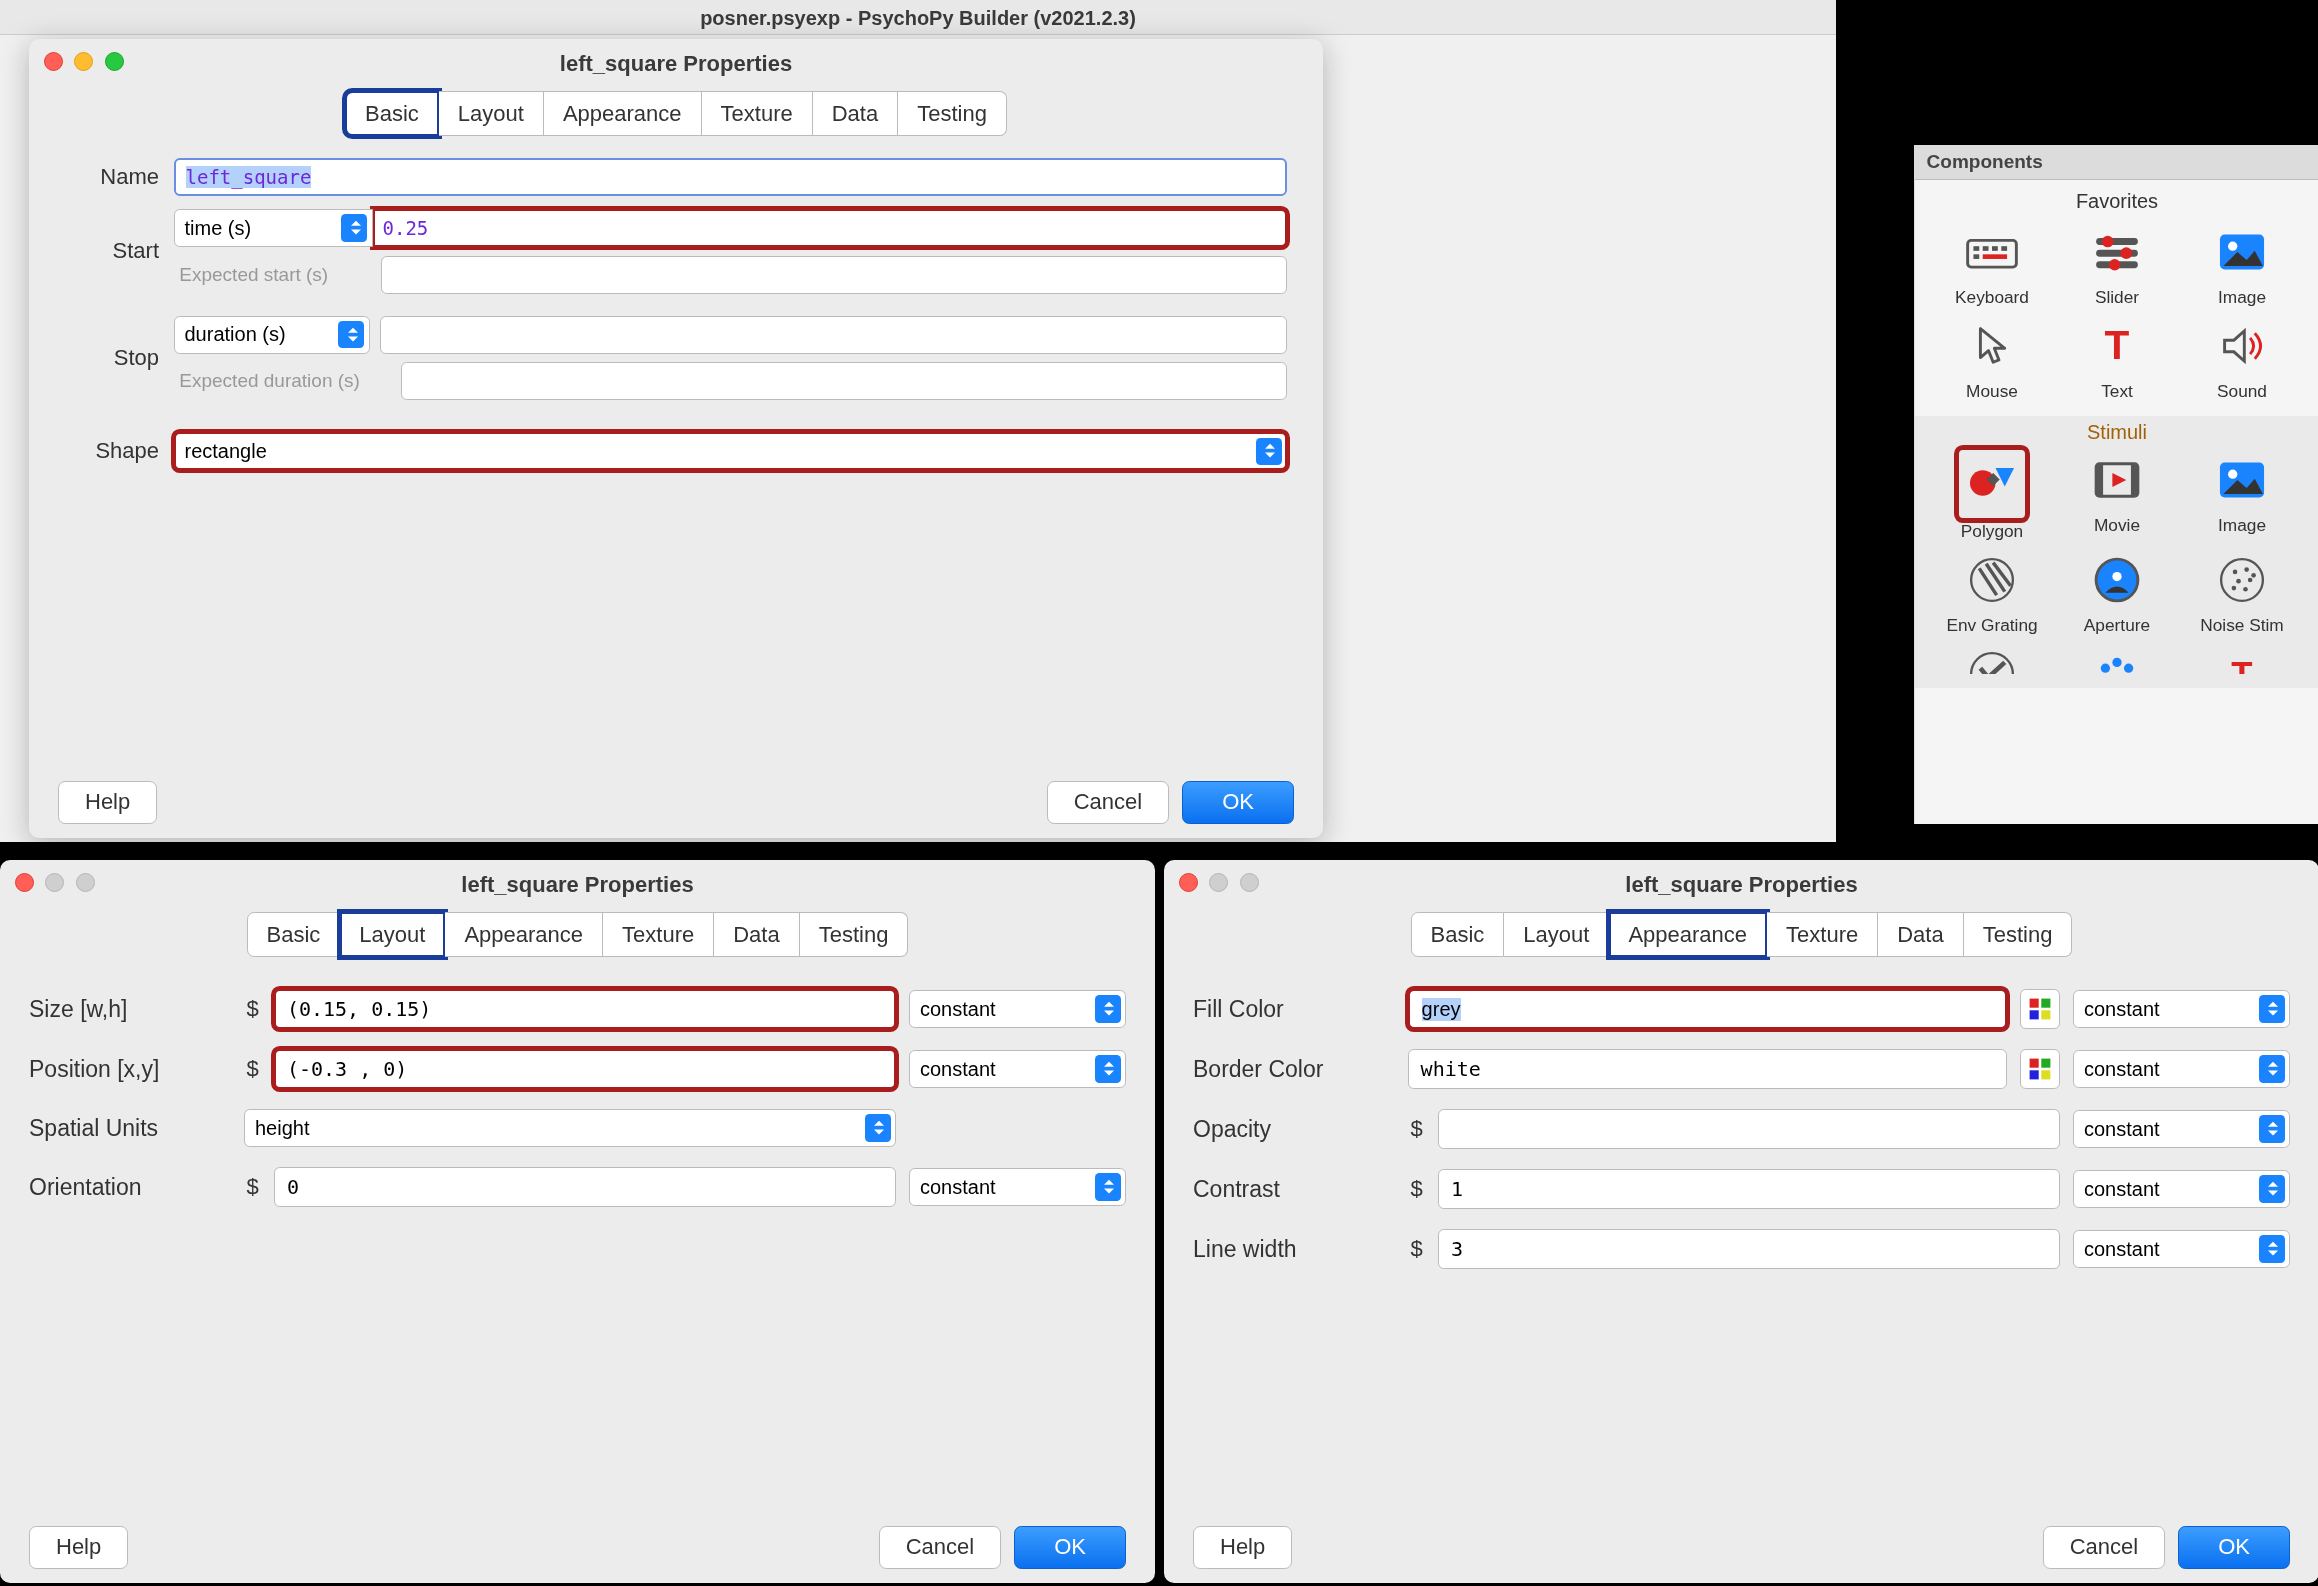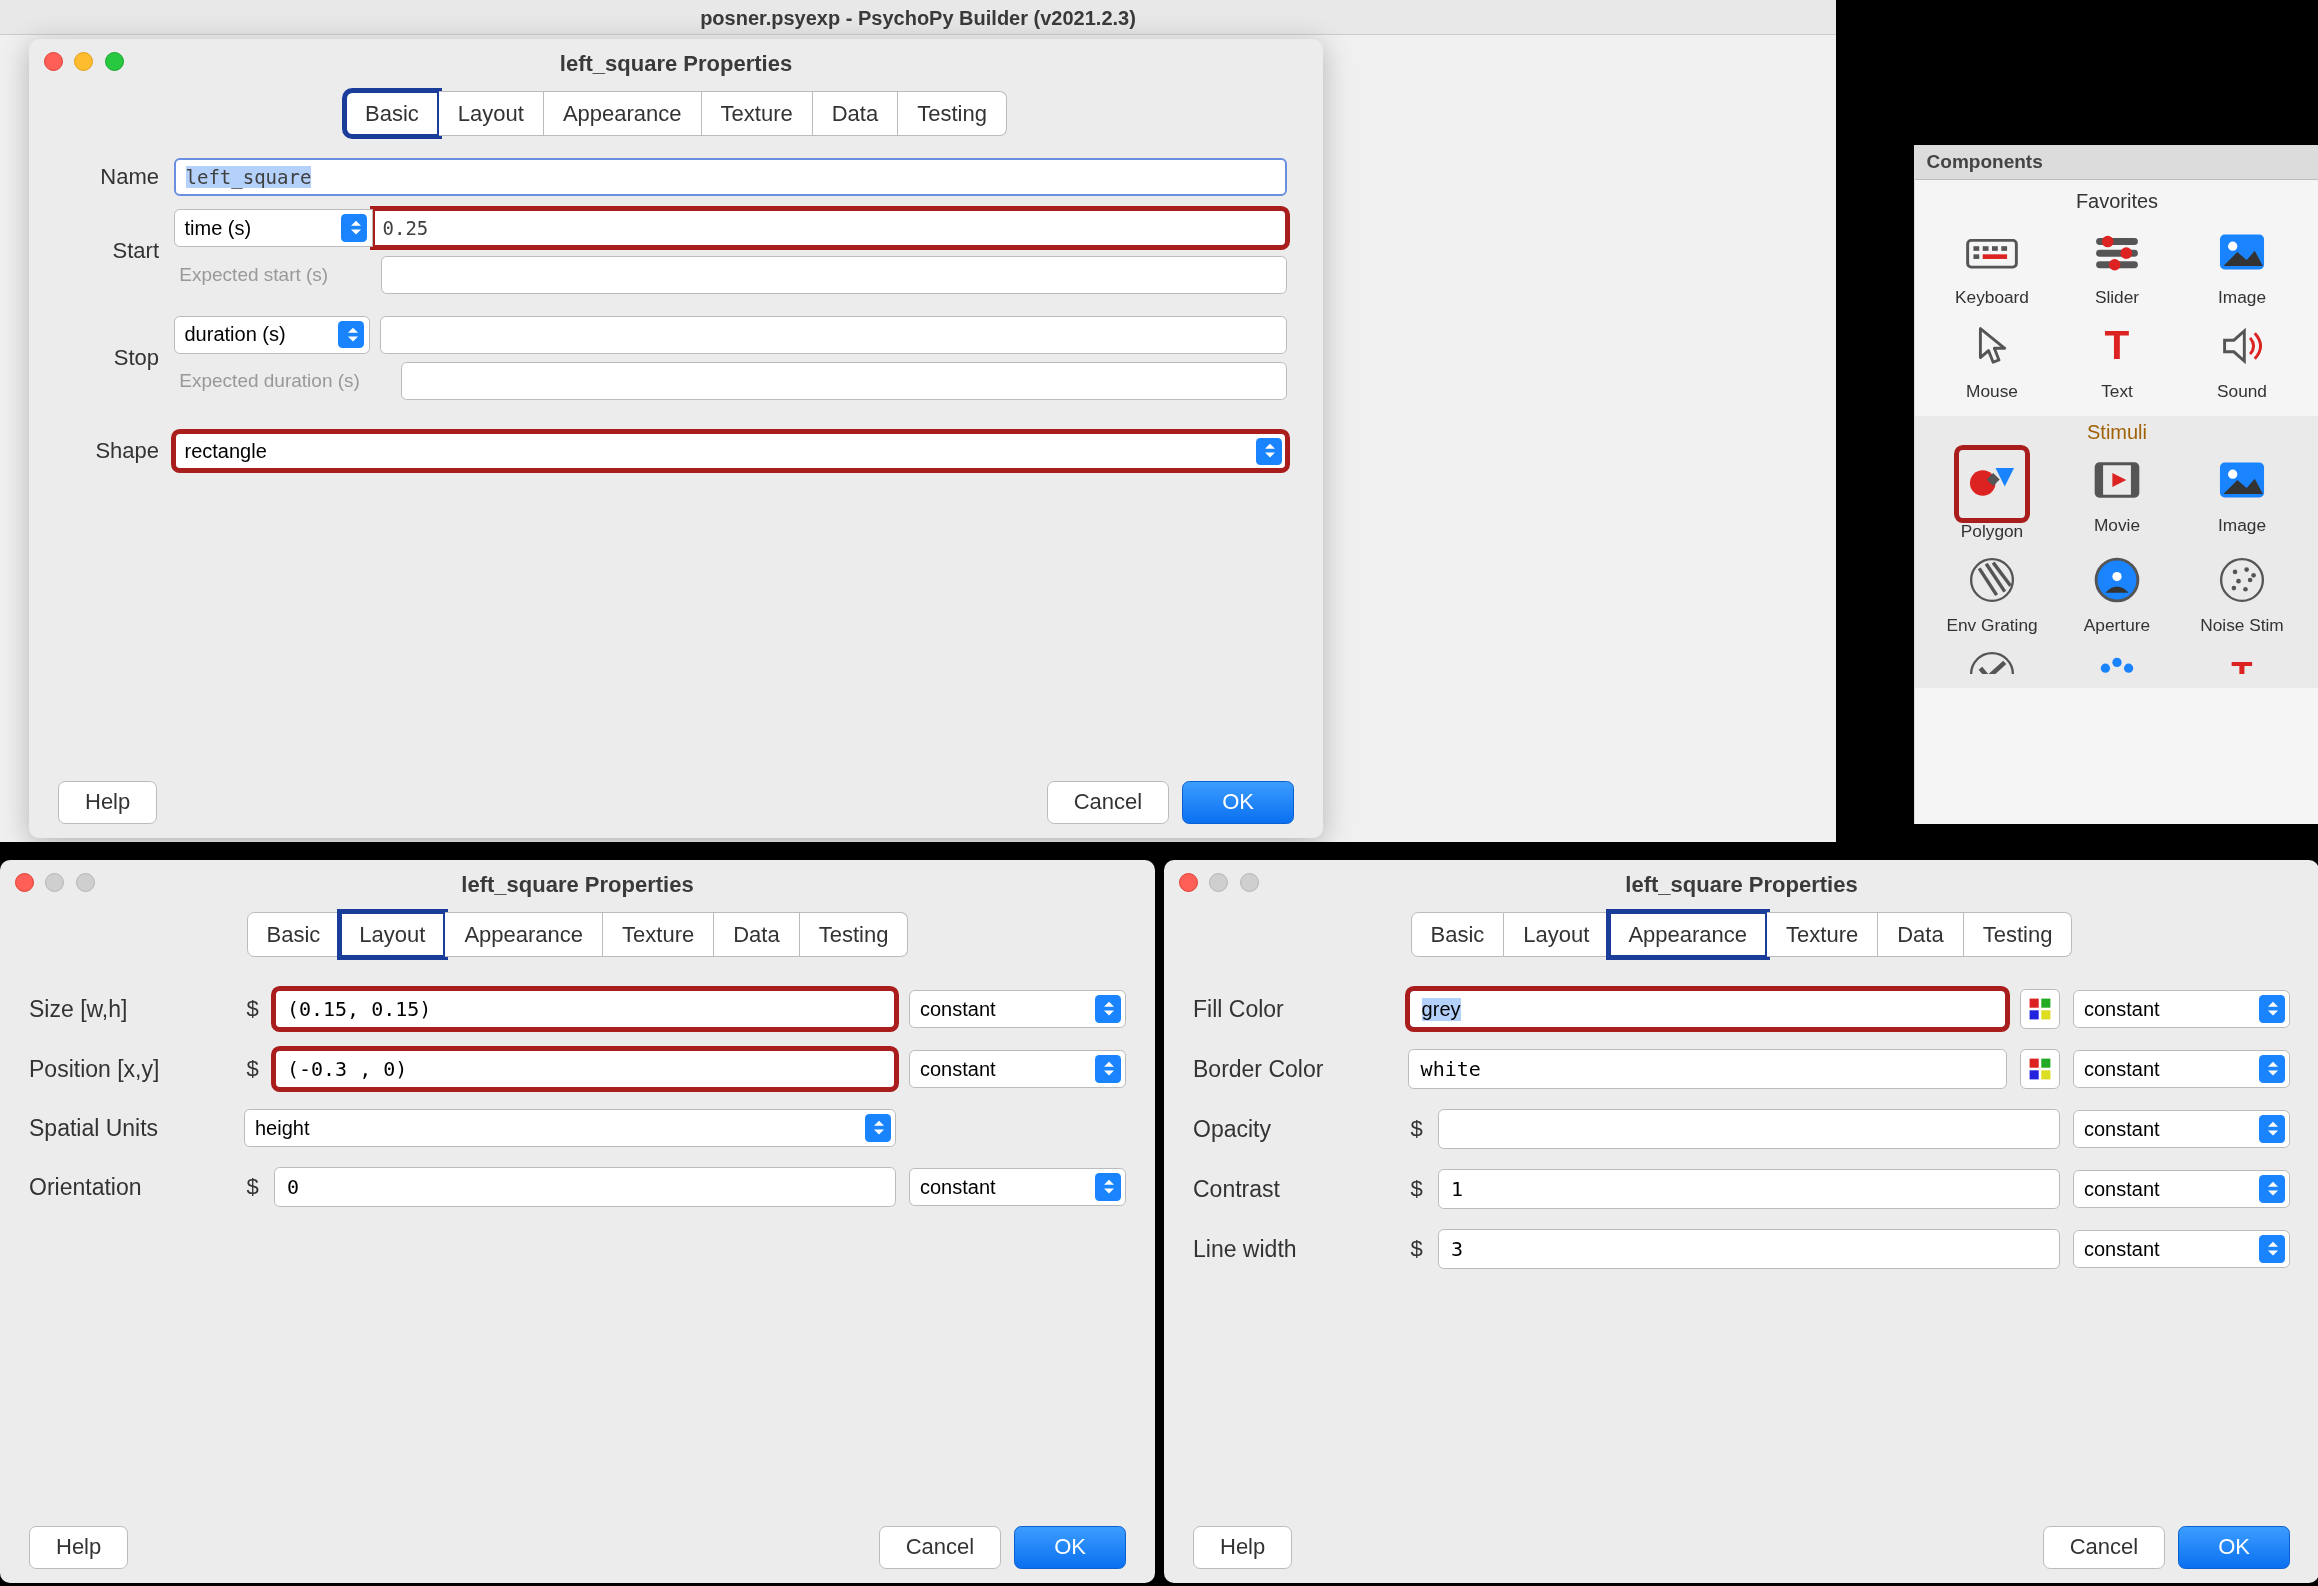--- a/index.html
+++ b/index.html
@@ -28,21 +28,21 @@
   .tab:last-child { border-radius:0 7.2px 7.2px 0;}
   .tab.active { background:#fff; }
   .hl-thick { outline: 5px solid #1a3d9a; outline-offset:-2.2px; }
   .hl-red { outline: 5px solid #a91d1d; outline-offset:-2.2px; }
   
   .form { padding: 7.2px 36px; }
   .row { display:flex; align-items:center; margin-bottom:13px; gap:14.5px; }
   .lbl { width:94px; font-size:22px; color:#333; text-align:right; }
   .lbl-dim { color:#999; font-size:19px; width:188px; text-align:right;}
   
-  .tfield { flex:1; height:38px; border:0.7px solid #bbb; border-radius:5.8px; background:#fff; padding:0 10px; font-family: "Menlo","Consolas",monospace; font-size:19px; color:#404040; display:flex; align-items:center;}
+  .tfield { flex:1; height:38px; border:0.7px solid #bbb; border-radius:5.8px; background:#fff; padding:0 10px; font-family: "Menlo","Consolas",monospace; font-size:19px; color:#6d28d9; display:flex; align-items:center;}
   .tfield.selname { border:2.2px solid #6a8fe0; background:#fff; }
   .tfield.selname span { background:#b4d1fb; font-family:"Menlo",monospace;}
   
   .drop { height:38px; border:0.7px solid #bbb; border-radius:5.8px; background:#fff; padding:0 29px 0 10px; font-size:20px; display:flex; align-items:center; position:relative; }
   .drop::after { content:""; position:absolute; right:4.3px; top:4.3px; bottom:4.3px; width:26px; background:#1a84ff; border-radius:4.3px; }
   .drop::before { content:""; position:absolute; right:11px; top:50%; width:0;height:0; border-left:5px solid transparent; border-right:5px solid transparent; border-top:5.8px solid #fff; z-index:2; transform:translateY(1.4px);}
   .drop .up { position:absolute; right:11px; top:50%; width:0;height:0; border-left:5px solid transparent; border-right:5px solid transparent; border-bottom:5.8px solid #fff; z-index:2; transform:translateY(-7.2px);}
   
   .mini-drop { width:166px; height:38px; border:0.7px solid #bbb; border-radius:5.8px; background:#fff; padding:0 29px 0 10px; font-size:20px; display:flex; align-items:center; position:relative;}
   .mini-drop::after { content:""; position:absolute; right:4.3px; top:4.3px; bottom:4.3px; width:26px; background:#1a84ff; border-radius:4.3px;}

